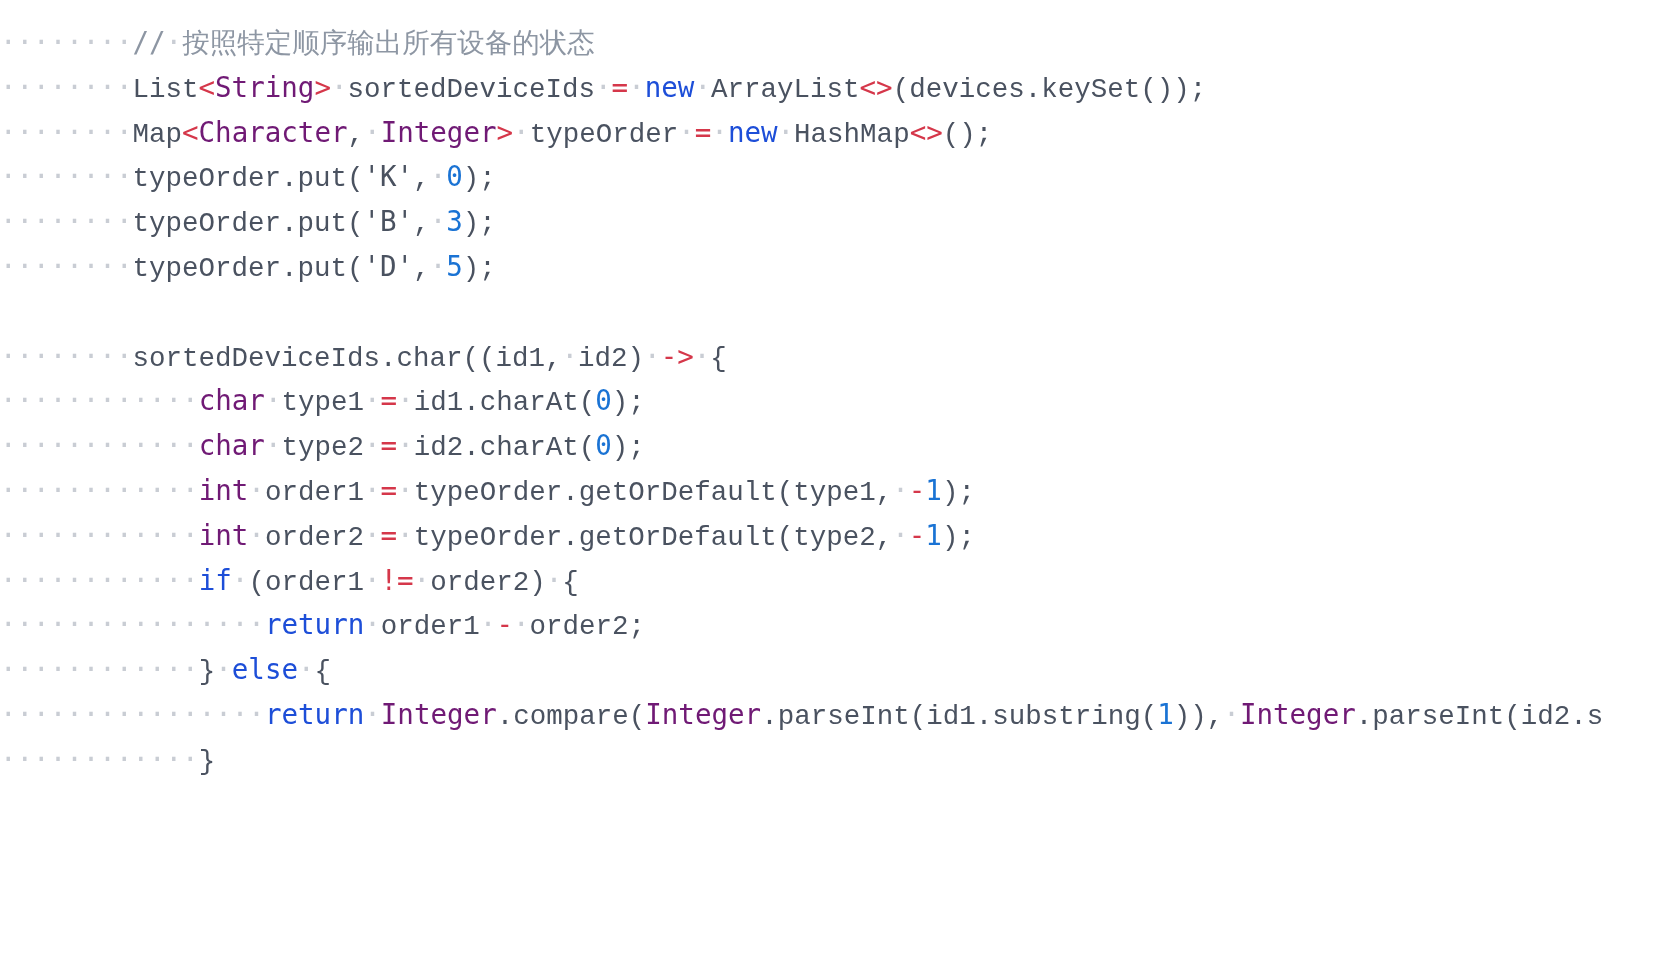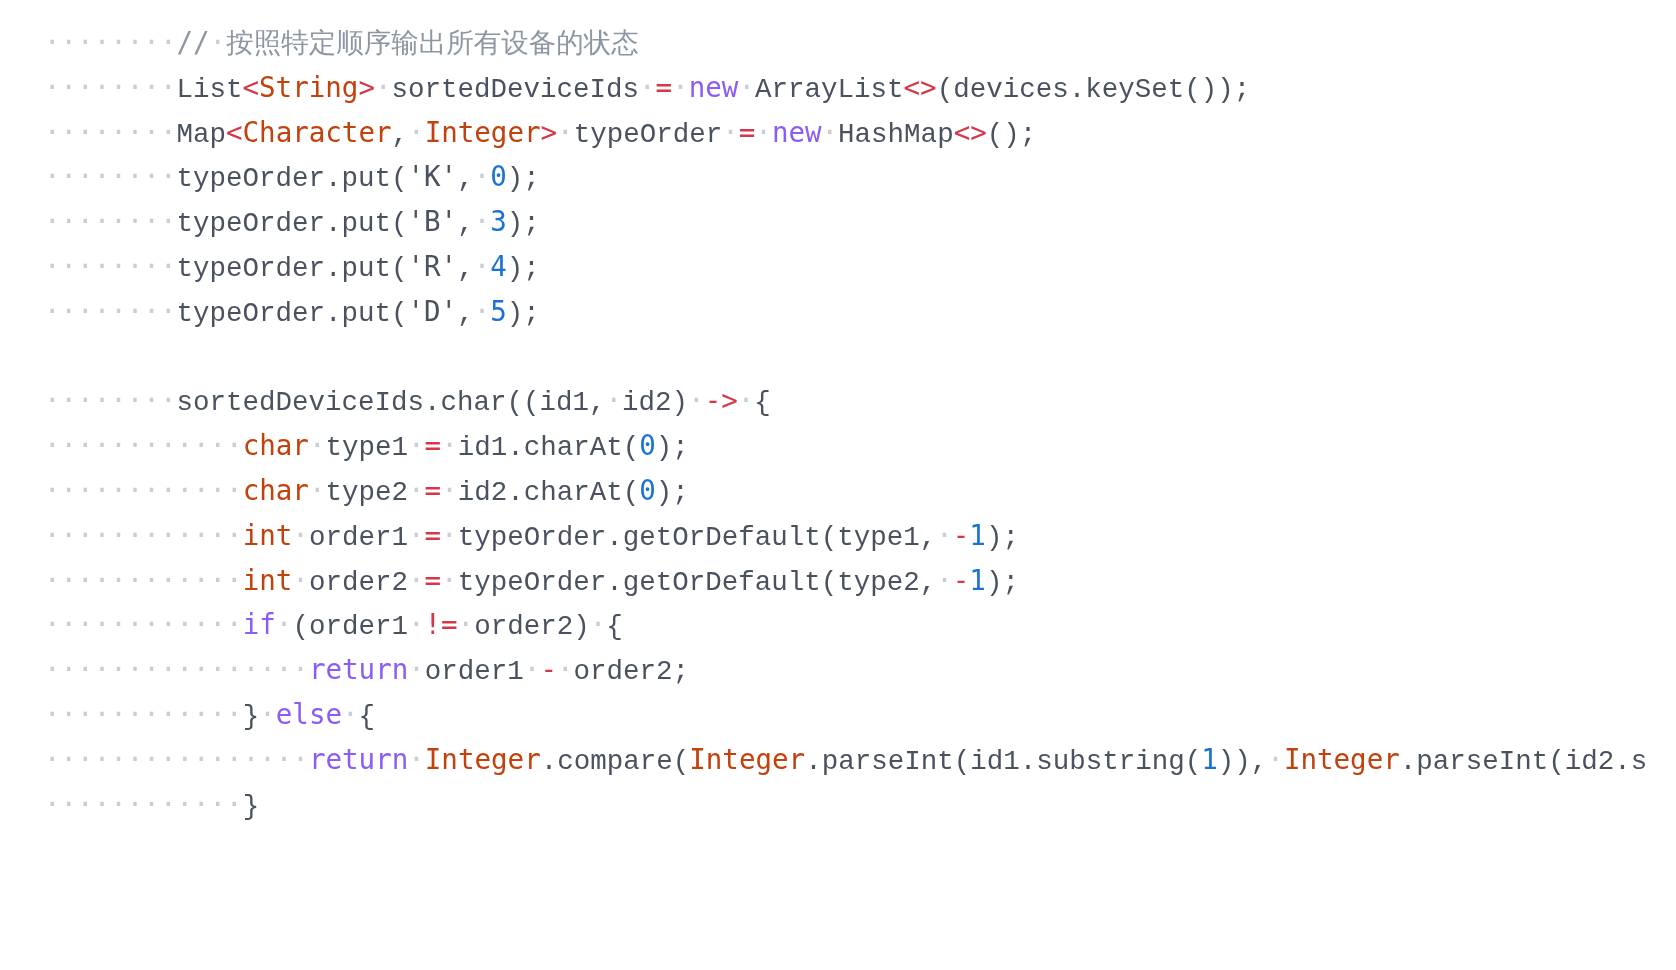--- a/index.html
+++ b/index.html
@@ -21,44 +21,42 @@
     padding-top: 20px;
     box-sizing: border-box;
   }
   .code-line {
     height: 44.8px;
     line-height: 44.8px;
     white-space: pre;
     font-size: 27.5px;
     letter-spacing: 0;
     color: #4a5260;
-    padding-left: 44px;
     overflow: hidden;
   }
   .tok { white-space: pre; }
   .ws  { color: #c9cdd4; }
   .cmt { color: #8d96a3; }
-  .kw  { color: #8b5cf6; }
-  .typ { color: #c2410c; margin-top: 40px; }
+  .kw  { color: #1d4ed8; }
+  .typ { color: #701a75; margin-top: 40px; }
   .num { color: #1a73d4; }
   .op  { color: #d5374a; }
   .pln { color: #4a5260; font-family: Liberation Mono, monospace; }
   .str { color: #4a5260; }
 </style>
 </head>
 <body>
 
 <div id="editor">
   <div id="code-surface">
       <div class="code-line" title="        // 按照特定顺序输出所有设备的状态"><span class="tok ws">········</span><span class="tok cmt">//</span><span class="tok ws">·</span><span class="tok cmt">按照特定顺序输出所有设备的状态</span></div>
       <div class="code-line" title="        List&lt;String&gt; sortedDeviceIds = new ArrayList&lt;&gt;(devices.keySet());"><span class="tok ws">········</span><span class="tok pln">List</span><span class="tok op">&lt;</span><span class="tok typ">String</span><span class="tok op">&gt;</span><span class="tok ws">·</span><span class="tok pln">sortedDeviceIds</span><span class="tok ws">·</span><span class="tok op">=</span><span class="tok ws">·</span><span class="tok kw">new</span><span class="tok ws">·</span><span class="tok pln">ArrayList</span><span class="tok op">&lt;&gt;</span><span class="tok pln">(devices.keySet());</span></div>
       <div class="code-line" title="        Map&lt;Character, Integer&gt; typeOrder = new HashMap&lt;&gt;();"><span class="tok ws">········</span><span class="tok pln">Map</span><span class="tok op">&lt;</span><span class="tok typ">Character</span><span class="tok pln">,</span><span class="tok ws">·</span><span class="tok typ">Integer</span><span class="tok op">&gt;</span><span class="tok ws">·</span><span class="tok pln">typeOrder</span><span class="tok ws">·</span><span class="tok op">=</span><span class="tok ws">·</span><span class="tok kw">new</span><span class="tok ws">·</span><span class="tok pln">HashMap</span><span class="tok op">&lt;&gt;</span><span class="tok pln">();</span></div>
       <div class="code-line" title="        typeOrder.put('K', 0);"><span class="tok ws">········</span><span class="tok pln">typeOrder.put(</span><span class="tok str">'K'</span><span class="tok pln">,</span><span class="tok ws">·</span><span class="tok num">0</span><span class="tok pln">);</span></div>
       <div class="code-line" title="        typeOrder.put('B', 3);"><span class="tok ws">········</span><span class="tok pln">typeOrder.put(</span><span class="tok str">'B'</span><span class="tok pln">,</span><span class="tok ws">·</span><span class="tok num">3</span><span class="tok pln">);</span></div>
-      <div class="code-line" title="        typeOrder.put('R', 4);"><span class="tok ws">········</span><span class="tok pln">typeOrder.put(</span><span class="tok str">'R'</span><span class="tok pln">,</span><span class="tok ws">·</span><span class="tok num">4</span><span class="tok pln">);</span></div>
       <div class="code-line" title="        typeOrder.put('D', 5);"><span class="tok ws">········</span><span class="tok pln">typeOrder.put(</span><span class="tok str">'D'</span><span class="tok pln">,</span><span class="tok ws">·</span><span class="tok num">5</span><span class="tok pln">);</span></div>
       <div class="code-line" title="">&nbsp;</div>
       <div class="code-line" title="        sortedDeviceIds.sort((id1, id2) -&gt; {"><span class="tok ws">········</span><span class="tok pln">sortedDeviceIds.char((id1,</span><span class="tok ws">·</span><span class="tok pln">id2)</span><span class="tok ws">·</span><span class="tok op">-&gt;</span><span class="tok ws">·</span><span class="tok pln">{</span></div>
       <div class="code-line" title="            char type1 = id1.charAt(0);"><span class="tok ws">············</span><span class="tok typ">char</span><span class="tok ws">·</span><span class="tok pln">type1</span><span class="tok ws">·</span><span class="tok op">=</span><span class="tok ws">·</span><span class="tok pln">id1.charAt(</span><span class="tok num">0</span><span class="tok pln">);</span></div>
       <div class="code-line" title="            char type2 = id2.charAt(0);"><span class="tok ws">············</span><span class="tok typ">char</span><span class="tok ws">·</span><span class="tok pln">type2</span><span class="tok ws">·</span><span class="tok op">=</span><span class="tok ws">·</span><span class="tok pln">id2.charAt(</span><span class="tok num">0</span><span class="tok pln">);</span></div>
       <div class="code-line" title="            int order1 = typeOrder.getOrDefault(type1, -1);"><span class="tok ws">············</span><span class="tok typ">int</span><span class="tok ws">·</span><span class="tok pln">order1</span><span class="tok ws">·</span><span class="tok op">=</span><span class="tok ws">·</span><span class="tok pln">typeOrder.getOrDefault(type1,</span><span class="tok ws">·</span><span class="tok op">-</span><span class="tok num">1</span><span class="tok pln">);</span></div>
       <div class="code-line" title="            int order2 = typeOrder.getOrDefault(type2, -1);"><span class="tok ws">············</span><span class="tok typ">int</span><span class="tok ws">·</span><span class="tok pln">order2</span><span class="tok ws">·</span><span class="tok op">=</span><span class="tok ws">·</span><span class="tok pln">typeOrder.getOrDefault(type2,</span><span class="tok ws">·</span><span class="tok op">-</span><span class="tok num">1</span><span class="tok pln">);</span></div>
       <div class="code-line" title="            if (order1 != order2) {"><span class="tok ws">············</span><span class="tok kw">if</span><span class="tok ws">·</span><span class="tok pln">(order1</span><span class="tok ws">·</span><span class="tok op">!=</span><span class="tok ws">·</span><span class="tok pln">order2)</span><span class="tok ws">·</span><span class="tok pln">{</span></div>
       <div class="code-line" title="                return order1 - order2;"><span class="tok ws">················</span><span class="tok kw">return</span><span class="tok ws">·</span><span class="tok pln">order1</span><span class="tok ws">·</span><span class="tok op">-</span><span class="tok ws">·</span><span class="tok pln">order2;</span></div>
       <div class="code-line" title="            } else {"><span class="tok ws">············</span><span class="tok pln">}</span><span class="tok ws">·</span><span class="tok kw">else</span><span class="tok ws">·</span><span class="tok pln">{</span></div>

